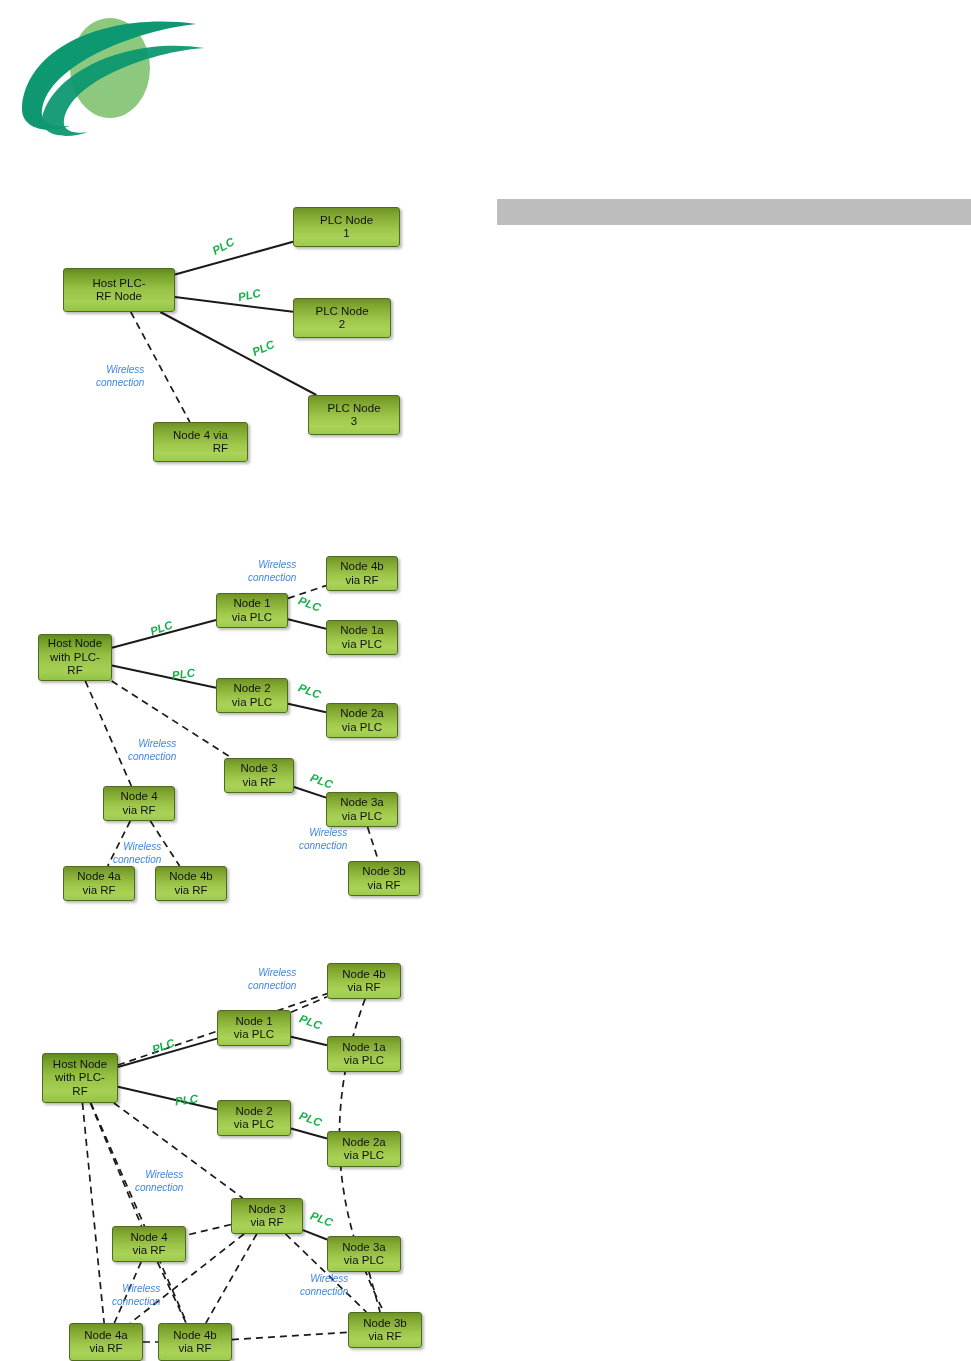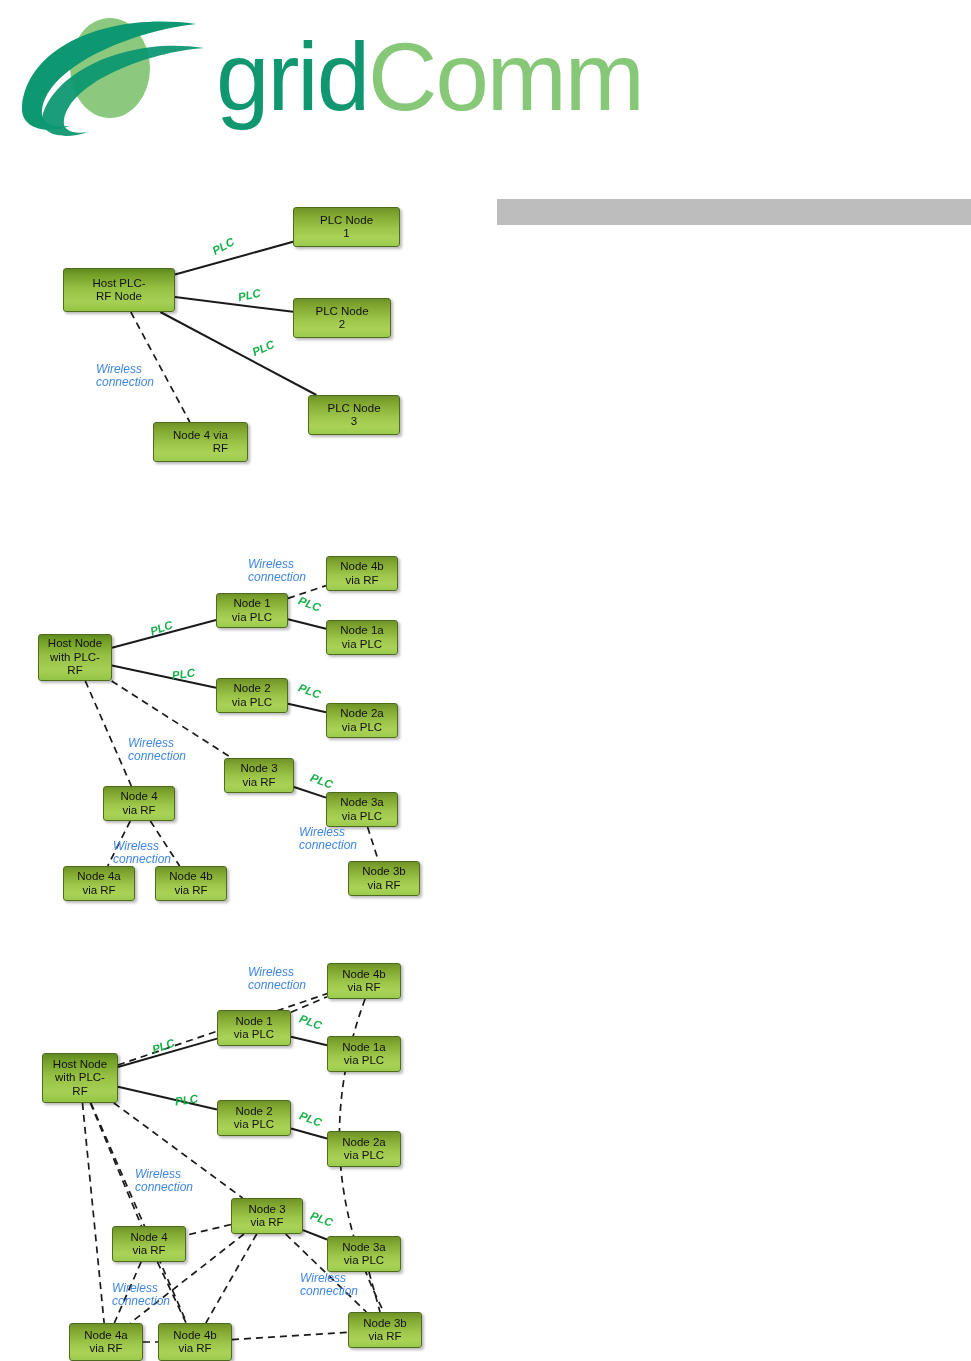--- a/index.html
+++ b/index.html
@@ -91,34 +91,33 @@
     white-space: pre-line;
     line-height: 13px;
   }
   .elabel.plc {
     color: #18b04a;
     font-size: 11.5px;
     font-weight: 700;
   }
   .elabel.wireless {
     color: #3f86e0;
-    font-size: 12px;
-    text-align: left;
+    font-size: 10px;
+    text-align: right;
   }
 </style>
 </head>
 <body>
 
 <div id="logo">
   <svg width="200" height="130" viewBox="0 0 200 130">
     <ellipse cx="92" cy="58" rx="40" ry="50" fill="#8cc97e"></ellipse>
     <path d="M4 96 C 10 36, 90 2, 178 14 C 120 20, 30 54, 24 100 C 22 114, 36 118, 52 116 C 30 124, 2 120, 4 96 Z" fill="#0e9871"></path>
     <path d="M24 108 C 34 62, 110 26, 186 38 C 130 42, 52 72, 46 110 C 44 122, 58 124, 70 122 C 48 130, 22 126, 24 108 Z" fill="#0e9871" opacity="0.95"></path>
   </svg>
-  <div class="wordmark"><span class="wm-grid">grid</span><span class="wm-comm">Comm</span></div>
 </div>
 
 <div id="grey-bar"></div>
 
 <div id="diagrams-root">
     <div class="diagram">
       <svg width="971" height="1361">
         <path d="M 175 274.4923076923077 L 293 241.81538461538463" fill="none" stroke="#1a1a1a" stroke-width="2"></path>
         <path d="M 175 297.03139013452915 L 293 311.84753363228697" fill="none" stroke="#1a1a1a" stroke-width="2"></path>
         <path d="M 160.36 312 L 316.4 395" fill="none" stroke="#1a1a1a" stroke-width="2"></path>

